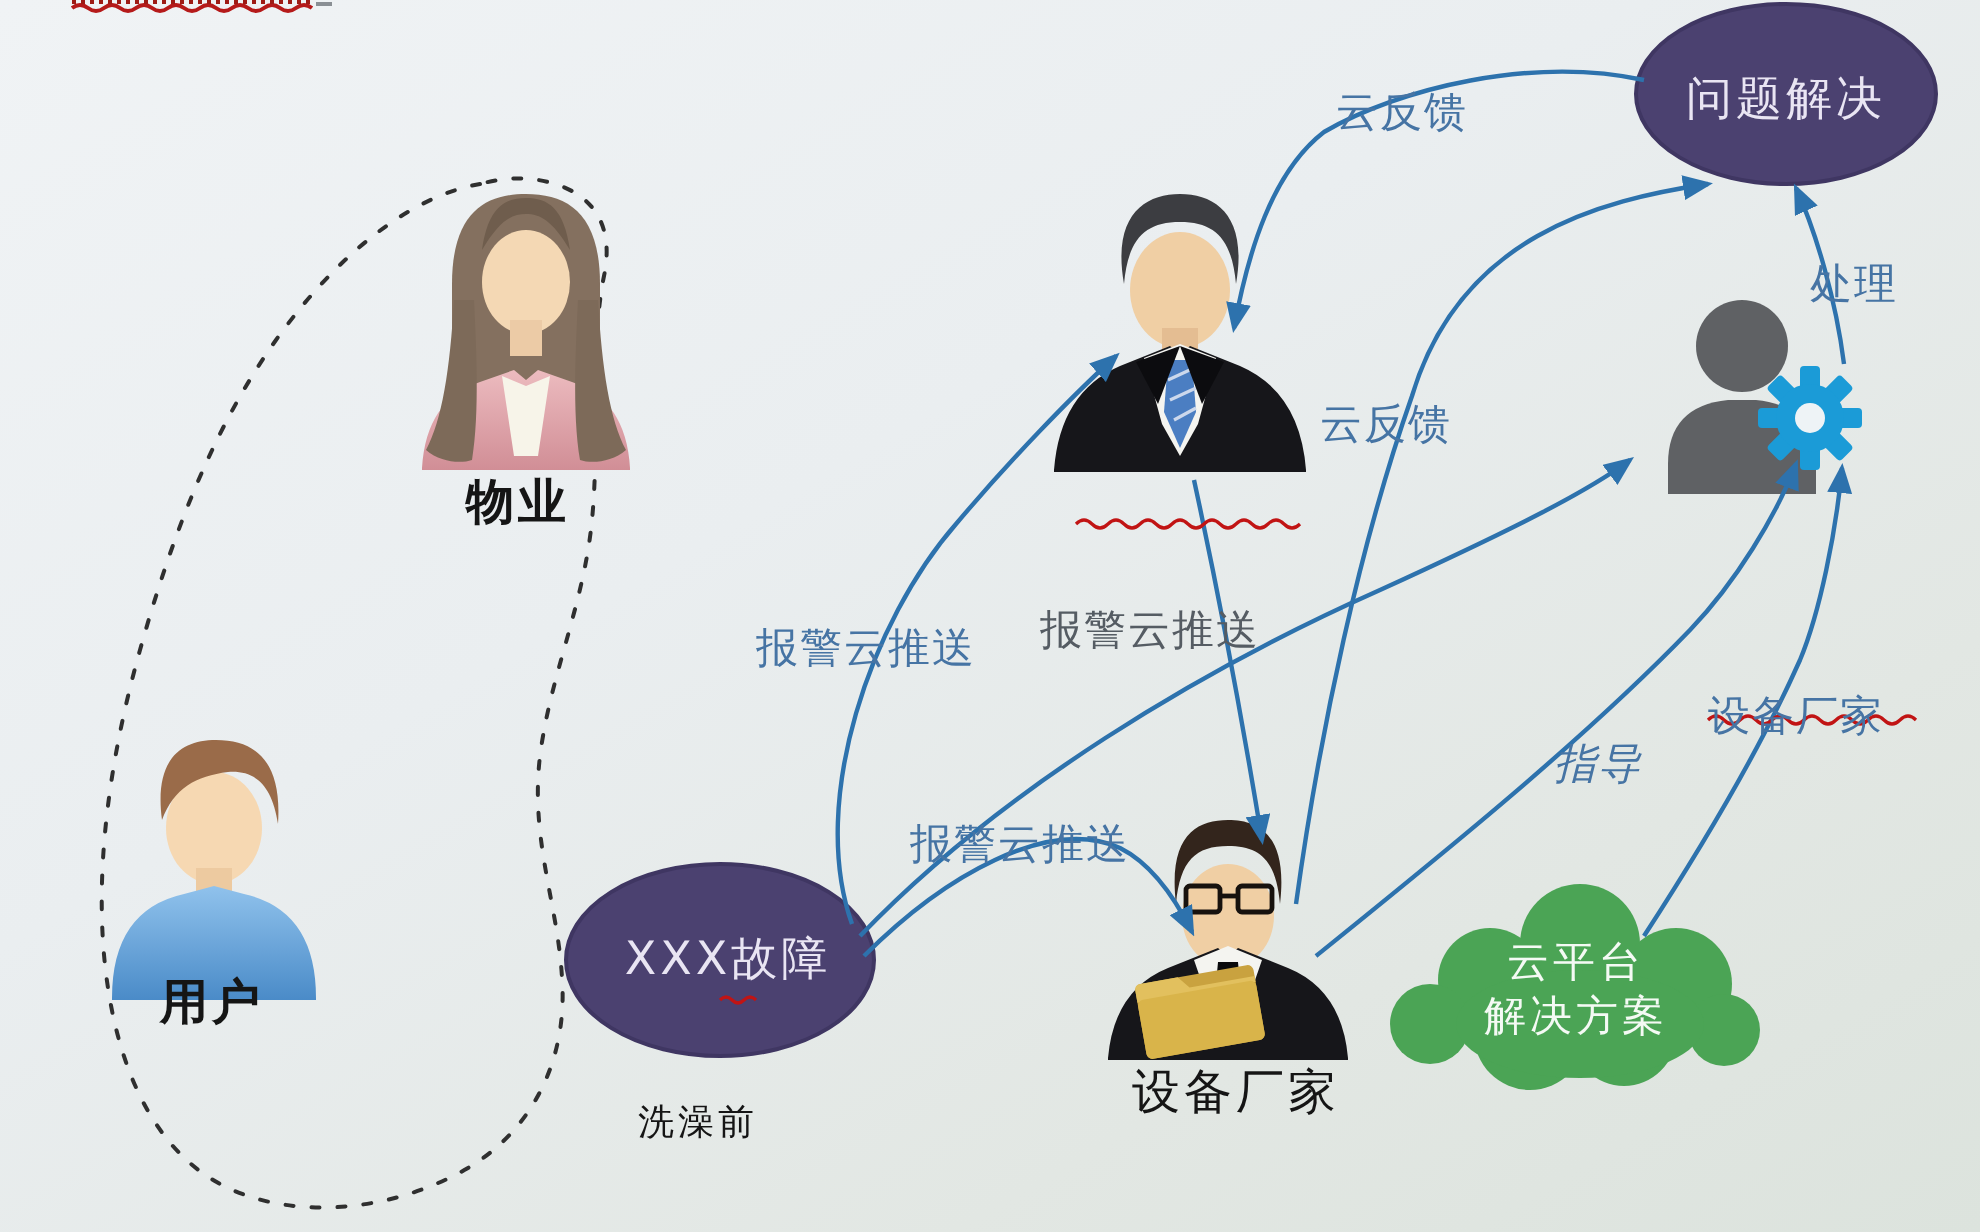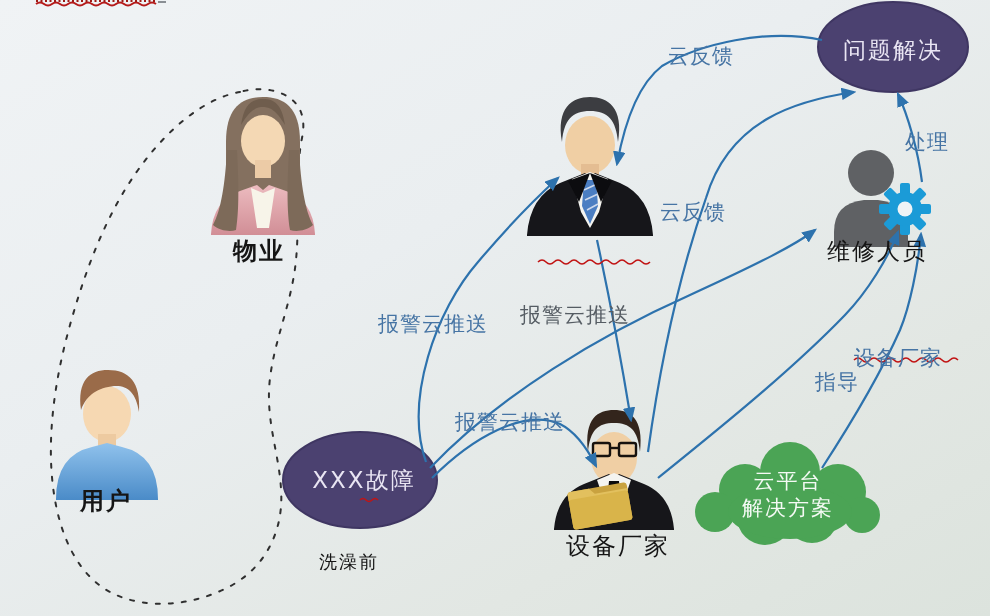--- a/index.html
+++ b/index.html
@@ -136,31 +136,30 @@
     </g>
     <g>
       <path d="M36 4 q4 -3 8 0 t8 0 t8 0 t8 0 t8 0 t8 0 t8 0 t8 0 t8 0 t8 0 t8 0 t8 0 t8 0 t8 0 t8 0" fill="none" stroke="#b51a1a" stroke-width="2"></path>
       <path d="M36 1 L156 1" stroke="#9e1b15" stroke-width="2" stroke-dasharray="2 2.5"></path>
       <path d="M158 2 L166 2" stroke="#8a8f94" stroke-width="2"></path>
     </g>
   </svg>
 
   <div class="lbl node-label" style="left:233px;top:238px;font-weight:bold;">物业</div>
   <div class="lbl node-label" style="left:80px;top:488px;font-weight:bold;">用户</div>
-  <div class="lbl node-label" style="left:827px;top:238px;font-size:23px;">维修人员</div>
   <div class="lbl node-label" style="left:566px;top:533px;">设备厂家</div>
   <div class="lbl node-label" style="left:319px;top:552px;font-size:18px;">洗澡前</div>
 
   <div class="lbl shape-label" style="left:893px;top:50px;">问题解决</div>
   <div class="lbl shape-label" style="left:364px;top:480px;">XXX故障</div>
   <div class="lbl cloud-label" style="left:788px;top:481px;">云平台</div>
   <div class="lbl cloud-label" style="left:788px;top:508px;">解决方案</div>
 
   <div class="lbl edge-label blue" style="left:668px;top:32px;">云反馈</div>
   <div class="lbl edge-label blue" style="left:905px;top:118px;">处理</div>
   <div class="lbl edge-label blue" style="left:660px;top:188px;">云反馈</div>
   <div class="lbl edge-label blue" style="left:378px;top:300px;">报警云推送</div>
   <div class="lbl edge-label gray" style="left:520px;top:291px;">报警云推送</div>
   <div class="lbl edge-label blue" style="left:455px;top:398px;">报警云推送</div>
-  <div class="lbl edge-label blue" style="left:815px;top:358px;">指导</div>
+  <div class="lbl edge-label blue" style="left:777px;top:358px;font-style:italic;">指导</div>
   <div class="lbl edge-label blue" style="left:854px;top:334px;">设备厂家</div>
 
 </div>
 
 </body></html>

